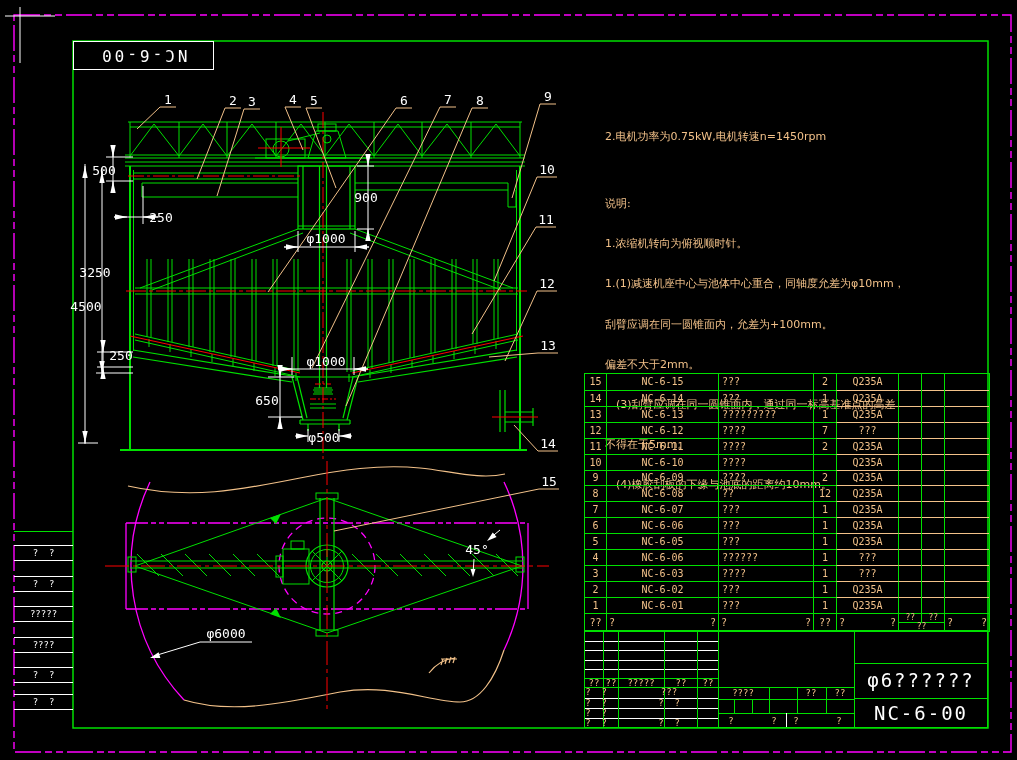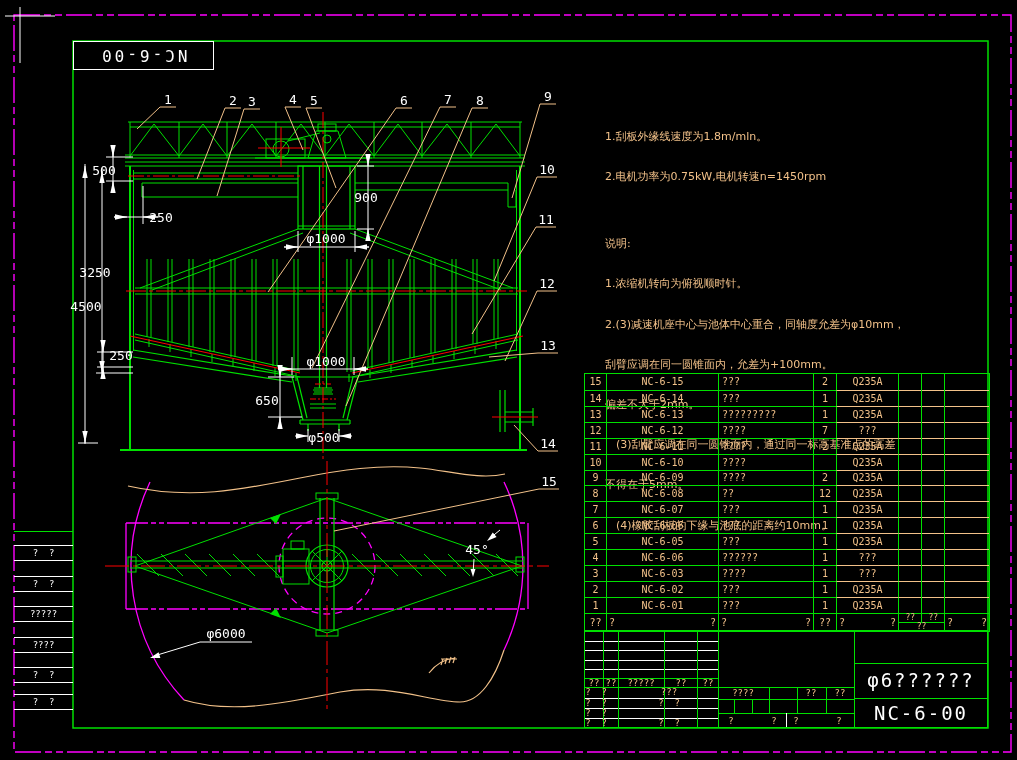--- a/index.html
+++ b/index.html
@@ -277,26 +277,25 @@
     <text x="548" y="448">14</text>
     <text x="549" y="486">15</text>
   </g>
 </svg>
 
 <div class="ov" id="corner">
   <span>NC-6-00</span>
 </div>
 
 <div class="ov" id="notes">
-  <div>1.刮板外缘线速度为1.8m/mln。</div>
   <div>2.电机功率为0.75kW,电机转速n=1450rpm</div>
   <div></div>
   <div>说明:</div>
   <div>1.浓缩机转向为俯视顺时针。</div>
-  <div>2.(3)减速机座中心与池体中心重合，同轴度允差为φ10mm，</div>
+  <div>1.(1)减速机座中心与池体中心重合，同轴度允差为φ10mm，</div>
   <div>刮臂应调在同一圆锥面内，允差为+100mm。</div>
   <div>偏差不大于2mm。</div>
   <div>　(3)刮臂应调在同一圆锥面内，通过同一标高基准点的高差</div>
   <div>不得在于5mm。</div>
   <div>　(4)橡胶刮板的下缘与池底的距离约10mm。</div>
 </div>
 
 <div class="ov" id="lstrip">
   <div class="row" style="height:14px"></div>
   <div class="row" style="height:15px">?  ?</div>

